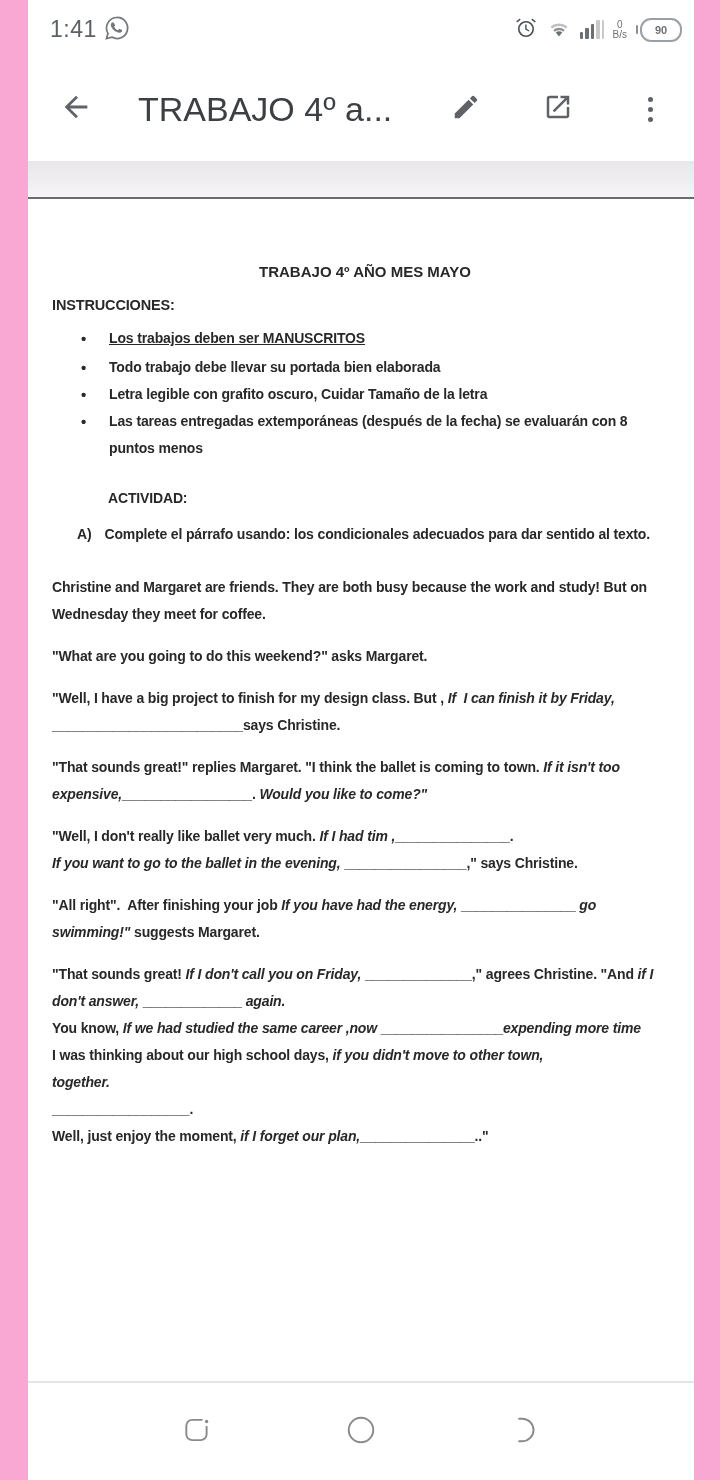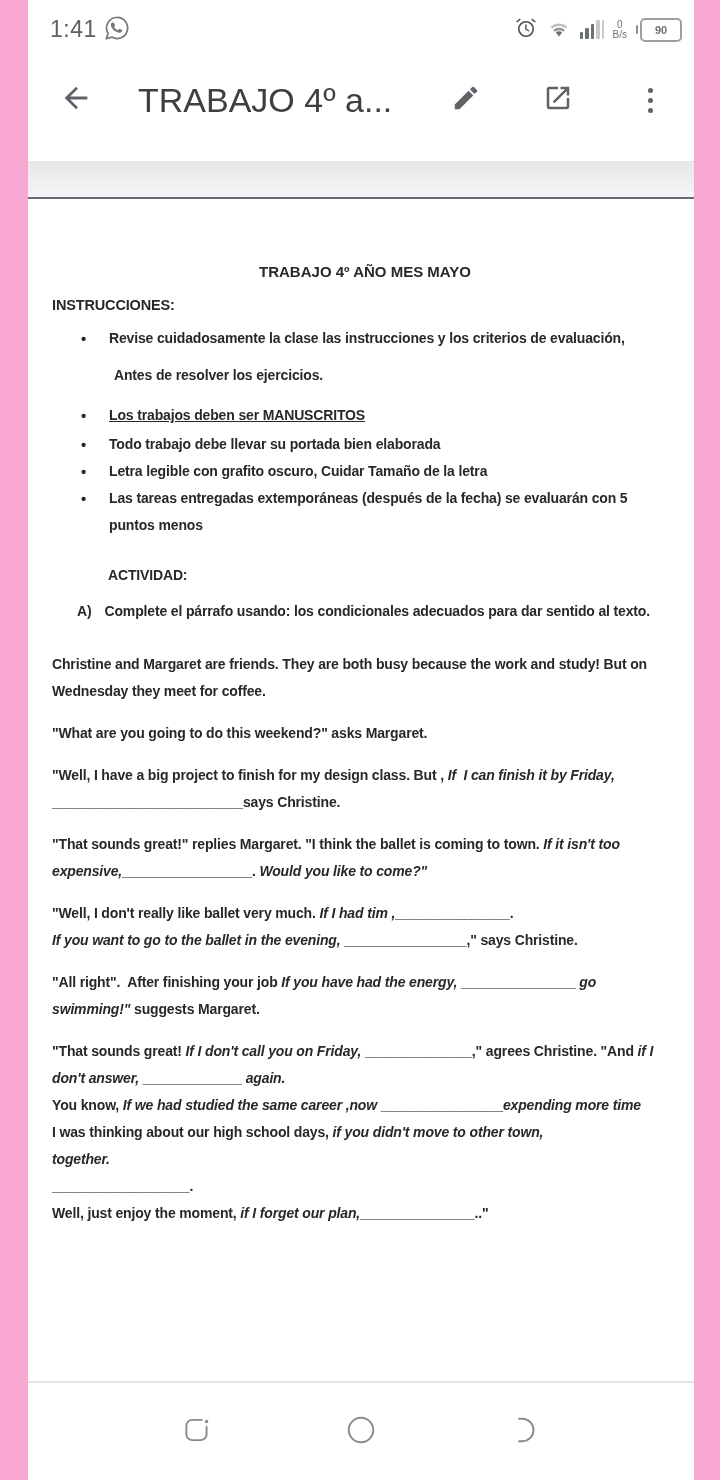--- a/index.html
+++ b/index.html
@@ -10,29 +10,29 @@
   
   .status-bar{position:absolute;top:0;left:0;right:0;height:55px;display:flex;
               align-items:center;justify-content:space-between;padding:4px 12px 0 22px;box-sizing:border-box;}
   .sb-left{display:flex;align-items:center;gap:6px;}
   .sb-time{font-size:23px;color:#5c6165;letter-spacing:.5px;}
   .sb-right{display:flex;align-items:center;gap:9px;}
   .speed{display:flex;flex-direction:column;align-items:center;line-height:10px;
          font-size:10px;color:#6b7075;}
   .battery{display:flex;align-items:center;gap:2px;}
   .battery-nub{width:2px;height:9px;background:#8a8f93;border-radius:1px;}
-  .battery-body{width:38px;height:20px;border:2px solid #9aa0a4;border-radius:5px;
+  .battery-body{width:38px;height:20px;border:2px solid #9aa0a4;border-radius:11px;
                 display:flex;align-items:center;justify-content:center;
                 font-size:11px;color:#6b7075;font-weight:bold;}
   .sigbars{display:flex;align-items:flex-end;gap:2px;height:19px;}
   .sigbars i{display:block;width:3.5px;background:#6b7075;border-radius:1px;}
   .sigbars i.light{background:#c7c9cb;}
 
   
-  .app-header{position:absolute;top:47px;left:0;right:0;height:106px;display:flex;align-items:center;}
+  .app-header{position:absolute;top:56px;left:0;right:0;height:106px;display:flex;align-items:center;}
   .back-btn{margin-left:30px;width:36px;height:36px;display:flex;align-items:center;justify-content:center;}
   .hdr-title{margin-left:44px;font-size:34px;color:#3c4043;flex:1;white-space:nowrap;overflow:hidden;}
   .hdr-actions{display:flex;align-items:center;gap:60px;margin-right:28px;}
   .icon-btn{width:32px;height:32px;display:flex;align-items:center;justify-content:center;}
   .dots{display:flex;flex-direction:column;gap:5px;}
   .dots i{width:5px;height:5px;border-radius:50%;background:#5f6368;display:block;}
 
   
   .gap-strip{position:absolute;top:161px;left:0;right:0;height:36px;
              background:linear-gradient(#e9e6e9,#f6f4f6);border-bottom:2px solid #6e6876;}
@@ -142,35 +142,31 @@
         </div>
       </div>
     </div>
 
     <div class="gap-strip"></div>
 
     <div class="page">
       <div class="doc-title">TRABAJO 4º AÑO MES MAYO</div>
       <div class="instr-head">INSTRUCCIONES:</div>
       <ul class="bullets" id="bullets">
-          <li class="spread gap1">
-            <div class="bline">Revise cuidadosamente la clase las instrucciones y los criterios de evaluación,</div>
-            <div class="bline">Antes de resolver los ejercicios.</div>
-          </li>
           <li class="gap2">
             <div class="bline">Los trabajos deben ser MANUSCRITOS</div>
           </li>
           <li>
             <div class="bline">Todo trabajo debe llevar su portada bien elaborada</div>
           </li>
           <li>
             <div class="bline">Letra legible con grafito oscuro, Cuidar Tamaño de la letra</div>
           </li>
           <li>
-            <div class="bline">Las tareas entregadas extemporáneas (después de la fecha) se evaluarán con 5</div>
+            <div class="bline">Las tareas entregadas extemporáneas (después de la fecha) se evaluarán con 8</div>
             <div class="bline">puntos menos</div>
           </li>
         </ul>
       <div class="activity-head">ACTIVIDAD:</div>
       <div class="activity-item">
         <span>A)</span>
         <span>Complete el párrafo usando: los condicionales adecuados para dar sentido al texto.</span>
       </div>
       <div class="paras" id="paragraphs">
           <div class="para">

